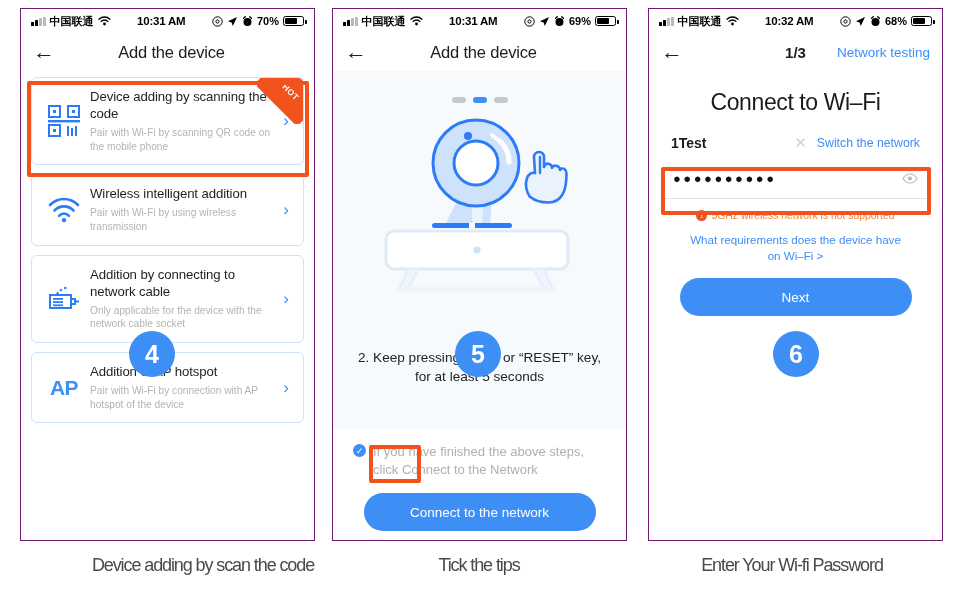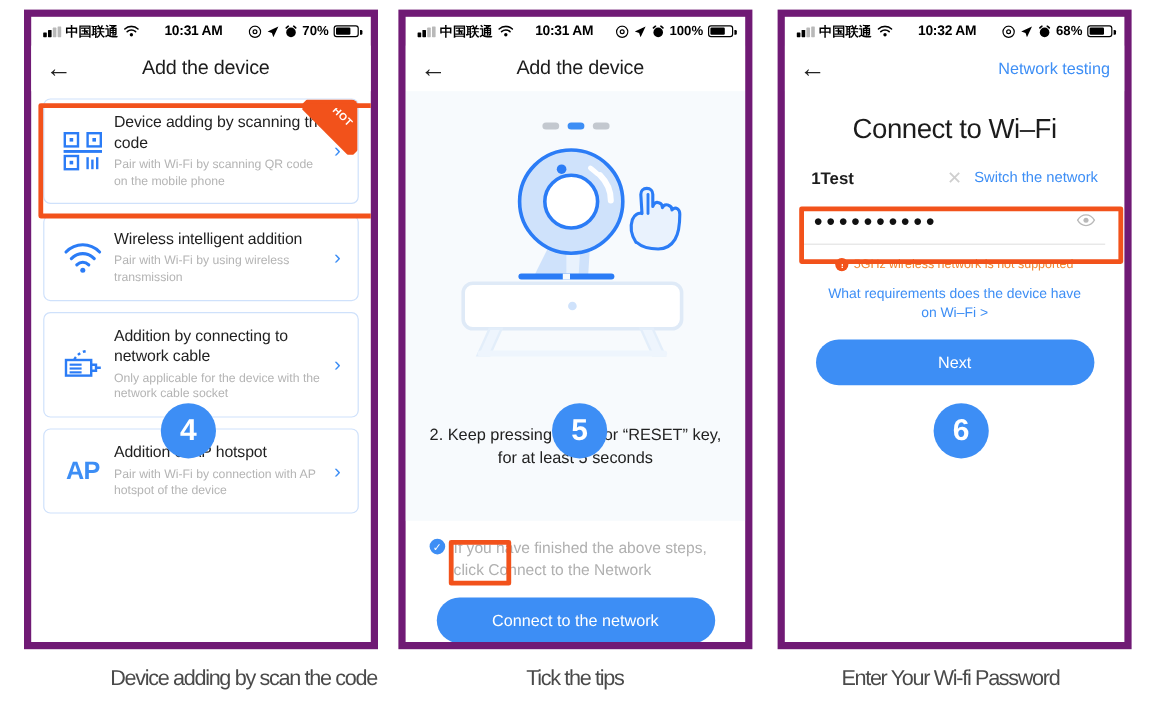--- a/index.html
+++ b/index.html
@@ -10,21 +10,21 @@
     overflow: hidden;
   }
   .stage { position: relative; width: 960px; height: 594px; background:#fff; }
 
   
   .phone {
     position: absolute;
     top: 8px;
     width: 295px; height: 533px;
     background: #ffffff;
-    border: 6px solid #701a75;
+    border: 1px solid #701a75;
     overflow: hidden;
   }
   #phone1 { left: 20px; }
   #phone2 { left: 332px; }
   #phone3 { left: 648px; }
 
   
   .statusbar {
     height: 24px;
     display: flex; align-items: center;
@@ -352,21 +352,21 @@
           <circle cx="5.5" cy="5.5" r="4.7" stroke="#000" stroke-width="1" fill="none"></circle>
           <circle cx="5.5" cy="5.5" r="1.6" stroke="#000" stroke-width="1" fill="none"></circle>
         </svg>
         <svg width="11" height="11" viewBox="0 0 11 11">
           <path d="M10 1L1 5.2l3.6 1.2L5.8 10z" fill="#000"></path>
         </svg>
         <svg width="11" height="11" viewBox="0 0 11 11">
           <circle cx="5.5" cy="6" r="4" fill="#000"></circle>
           <path d="M1.6 2.2l1.6-1.4M9.4 2.2L7.8.8" stroke="#000" stroke-width="1.4" stroke-linecap="round"></path>
         </svg>
-        <span class="pct">100%</span>
+        <span class="pct">69%</span>
         <span class="batt">
             <span style="width:69%"></span>
           </span>
       </div>
     </div>
 
     <div class="navbar">
       <div class="back">←</div>
       <div class="navtitle">Add the device</div>
     </div>
@@ -455,20 +455,21 @@
         </svg>
         <span class="pct">68%</span>
         <span class="batt">
             <span style="width:68%"></span>
           </span>
       </div>
     </div>
 
     <div class="navbar">
       <div class="back">←</div>
+      <div class="nav-frac">1/3</div>
       <div class="nav-right">Network testing</div>
     </div>
 
     <div class="p3-body">
       <div class="p3-title">Connect to Wi–Fi</div>
 
       <div class="ssidrow">
         <span class="ssid">1Test</span>
         <span class="ssid-x">✕</span>
         <span class="ssid-switch">Switch the network</span>

